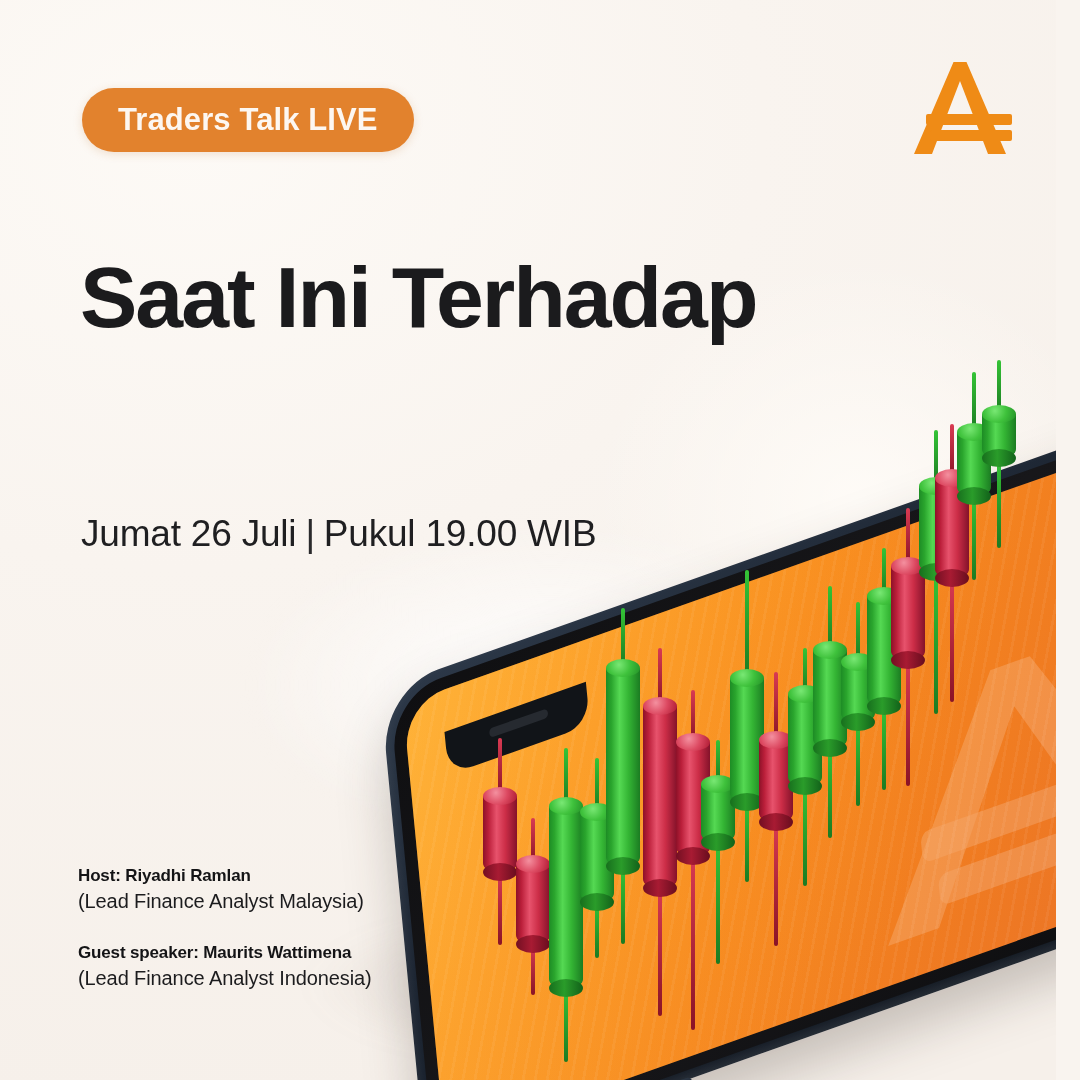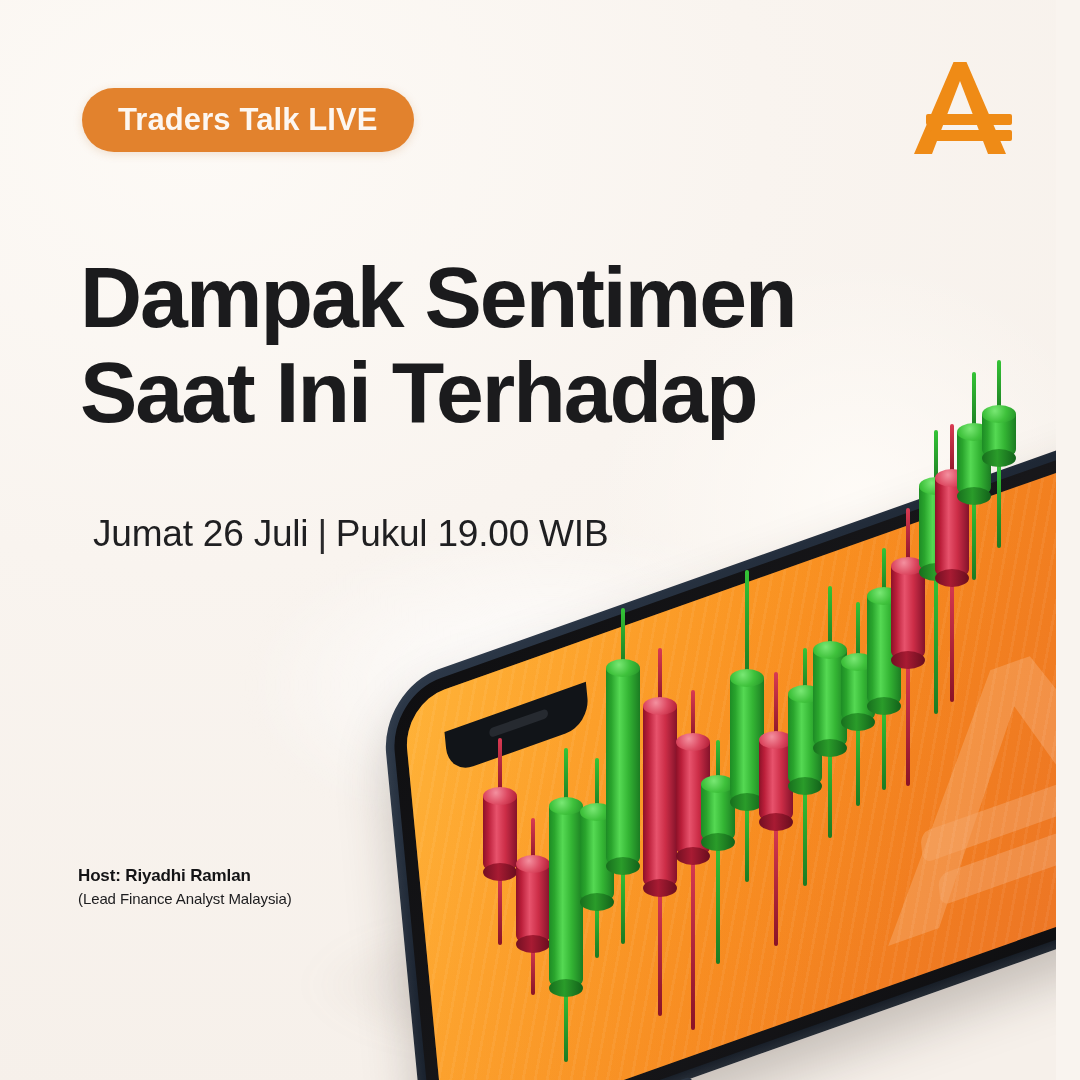--- a/index.html
+++ b/index.html
@@ -63,21 +63,21 @@
     width:720px;
     color:#1b1b1d;
     font-size:86px;
     font-weight:bold;
     line-height:1.115;
     letter-spacing:-2px;
   }
   .headline .ln{display:block;white-space:nowrap;}
 
   .dateline{
-    position:absolute;left:93px;top:513px;
+    position:absolute;left:81px;top:513px;
     color:#1f1f21;
     font-size:37px;
     font-weight:normal;
     letter-spacing:-.2px;
     white-space:nowrap;
   }
   .dateline .sep{
     display:inline-block;
     margin:0 9px;
     color:#2a2a2c;
@@ -92,21 +92,21 @@
   .credit-block{margin-bottom:30px;}
   .credit-block:last-child{margin-bottom:0;}
   .credit-name{
     color:#141416;
     font-size:17px;font-weight:bold;
     letter-spacing:-.15px;white-space:nowrap;
     margin-bottom:4px;
   }
   .credit-role{
     color:#1c1c1e;
-    font-size:15px;font-weight:normal;
+    font-size:20px;font-weight:normal;
     letter-spacing:-.1px;white-space:nowrap;
   }
 
   
   .phone-stage{
     position:absolute;left:0;top:0;width:1080px;height:1080px;
     pointer-events:none;
   }
   .phone{
     position:absolute;
@@ -230,21 +230,20 @@
     <svg viewBox="0 0 108 104" width="108" height="104" aria-hidden="true">
       <g fill="#ef8b16">
         <path d="M47.5 6 h13 L100 98 h-18 L54 25 L26 98 H8 Z"></path>
         <rect x="20" y="58" width="86" height="11" rx="2"></rect>
         <rect x="24" y="74" width="82" height="11" rx="2"></rect>
       </g>
     </svg>
   </div>
 
   <h1 class="headline">
-    <span class="ln">Dampak Sentimen</span>
     <span class="ln">Saat Ini Terhadap</span>
   </h1>
 
   <div class="dateline">
     <span>Jumat 26 Juli</span><span class="sep">|</span><span>Pukul 19.00 WIB</span>
   </div>
 
   <div class="phone-stage">
     <div class="floor-shadow"></div>
 
@@ -386,15 +385,19 @@
           <div class="cap"></div>
         </div>
       </div>
   </div>
 
   <div class="credits">
     <div class="credit-block">
       <div class="credit-name">Host: Riyadhi Ramlan</div>
       <div class="credit-role">(Lead Finance Analyst Malaysia)</div>
     </div>
+    <div class="credit-block">
+      <div class="credit-name">Guest speaker: Maurits Wattimena</div>
+      <div class="credit-role">(Lead Finance Analyst Indonesia)</div>
+    </div>
   </div>
 
 </div>
 
 </body></html>

